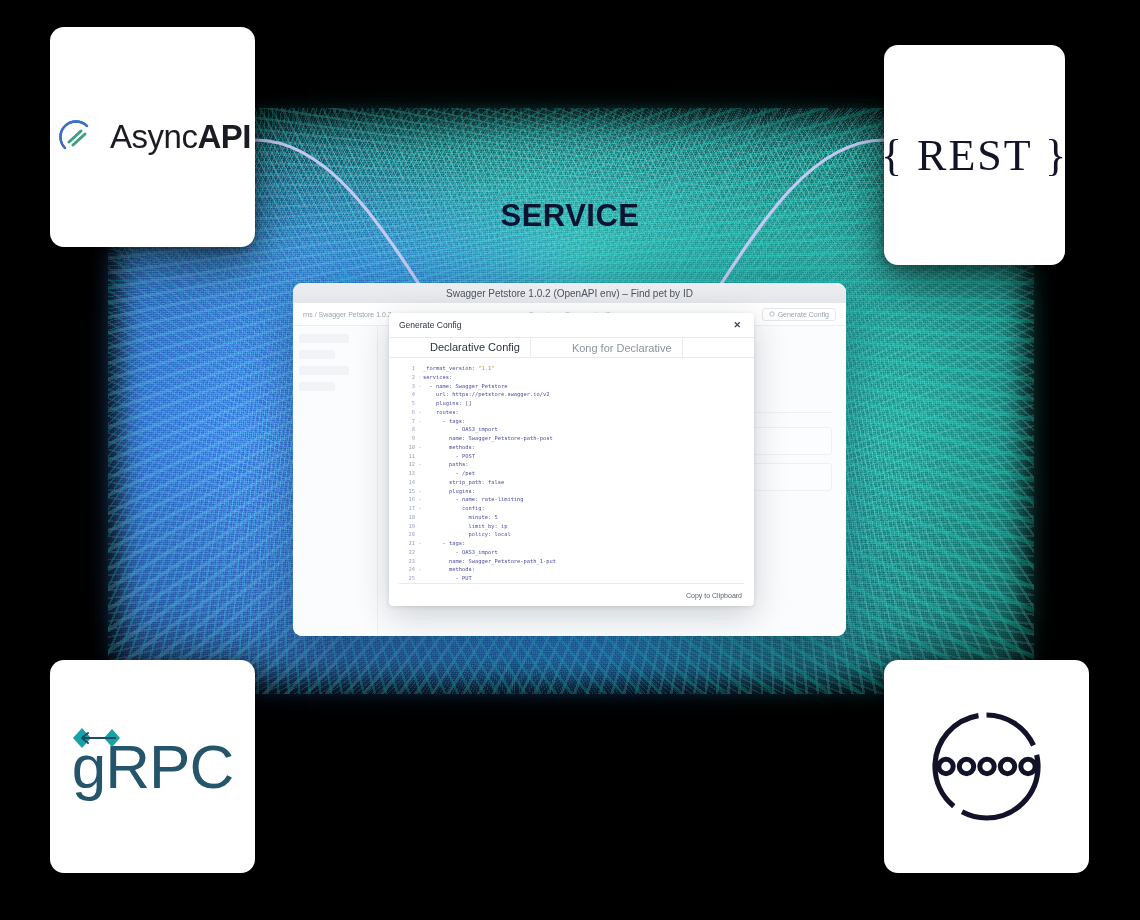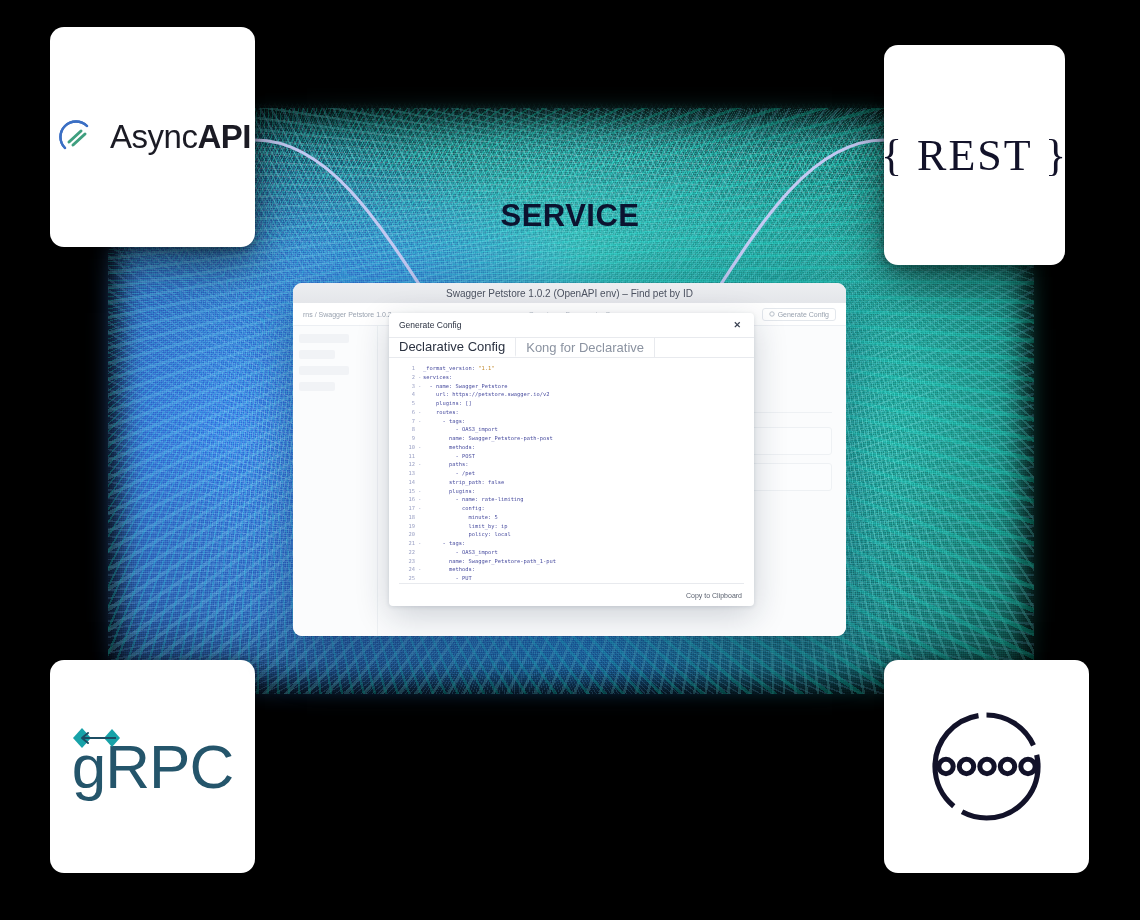--- a/index.html
+++ b/index.html
@@ -152,22 +152,23 @@
     height:24px;border-bottom:1px solid #e8eaee;
     display:flex;align-items:center;padding:0 10px;
   }
   .modal-title{font-size:8.5px;color:#2a3140;flex:1;}
   .modal-close{
     font-size:9px;color:#3b4252;cursor:pointer;line-height:1;
     padding:2px 3px;font-weight:700;
   }
   .modal-tabs{display:flex;border-bottom:1px solid #e8eaee;height:19px;}
   .tab{
-    font-size:13px;color:#8b93a1;display:flex;align-items:center;padding:0 10px;
+    font-size:11px;color:#8b93a1;display:flex;align-items:center;padding:0 10px;
     border-right:1px solid #e8eaee;
+    margin-left:31px;
   }
   .tab.active{color:#2a3140;border-bottom:2px solid #fff;}
   .code-wrap{
     flex:1;overflow:hidden;padding:6px 0 0 0;background:#fff;
     border-bottom:1px solid #e8eaee;margin:0 10px;
   }
   pre.code{
     margin:0;font-family:"DejaVu Sans Mono", monospace;
     font-size:5.4px;line-height:1.62;color:#5a5f9c;white-space:pre;
   }

